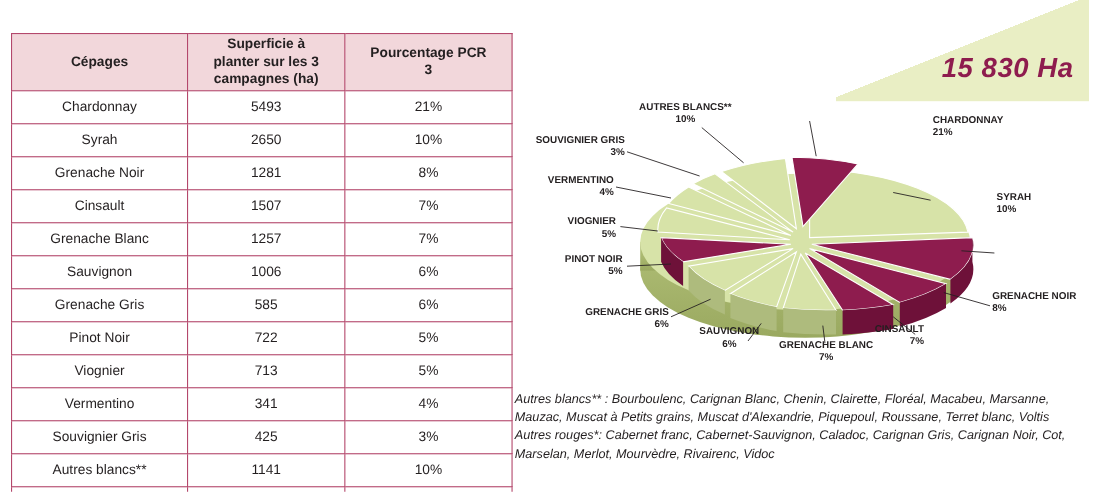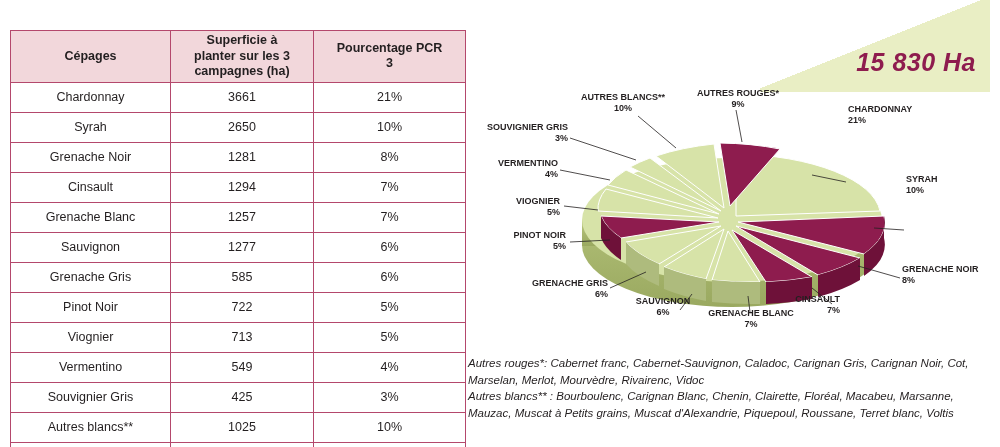--- a/index.html
+++ b/index.html
@@ -120,76 +120,76 @@
     <thead>
       <tr>
         <th>Cépages</th>
         <th>Superficie à planter sur les 3 campagnes (ha)</th>
         <th>Pourcentage PCR 3</th>
       </tr>
     </thead>
     <tbody>
       <tr>
         <td>Chardonnay</td>
-        <td>3661</td>
+        <td>5493</td>
         <td>21%</td>
       </tr>
       <tr>
         <td>Syrah</td>
         <td>2650</td>
         <td>10%</td>
       </tr>
       <tr>
         <td>Grenache Noir</td>
         <td>1281</td>
         <td>8%</td>
       </tr>
       <tr>
         <td>Cinsault</td>
-        <td>1294</td>
+        <td>1507</td>
         <td>7%</td>
       </tr>
       <tr>
         <td>Grenache Blanc</td>
         <td>1257</td>
         <td>7%</td>
       </tr>
       <tr>
         <td>Sauvignon</td>
-        <td>1277</td>
+        <td>1006</td>
         <td>6%</td>
       </tr>
       <tr>
         <td>Grenache Gris</td>
         <td>585</td>
         <td>6%</td>
       </tr>
       <tr>
         <td>Pinot Noir</td>
         <td>722</td>
         <td>5%</td>
       </tr>
       <tr>
         <td>Viognier</td>
         <td>713</td>
         <td>5%</td>
       </tr>
       <tr>
         <td>Vermentino</td>
-        <td>549</td>
+        <td>341</td>
         <td>4%</td>
       </tr>
       <tr>
         <td>Souvignier Gris</td>
         <td>425</td>
         <td>3%</td>
       </tr>
       <tr>
         <td>Autres blancs**</td>
-        <td>1025</td>
+        <td>1141</td>
         <td>10%</td>
       </tr>
       <tr>
         <td>Autres rouges*</td>
         <td>1349</td>
         <td>9%</td>
       </tr>
 
     </tbody>
   </table>
@@ -316,23 +316,19 @@
       <div class="pct">4%</div>
     </div>
     <div class="pie-label lbl-left" style="left:0px; top:52px; width:108px;">
       <div>SOUVIGNIER GRIS</div>
       <div class="pct">3%</div>
     </div>
     <div class="pie-label lbl-center" style="left:108px; top:22px; width:110px;">
       <div>AUTRES BLANCS**</div>
       <div class="pct">10%</div>
     </div>
-    <div class="pie-label lbl-center" style="left:222px; top:18px; width:112px;">
-      <div>AUTRES ROUGES*</div>
-      <div class="pct">9%</div>
-    </div>
   </div>
 
   <div id="footnotes">
+    <p>Autres blancs** : Bourboulenc, Carignan Blanc, Chenin, Clairette, Floréal, Macabeu, Marsanne, Mauzac, Muscat à Petits grains, Muscat d'Alexandrie, Piquepoul, Roussane, Terret blanc, Voltis</p>
     <p>Autres rouges*: Cabernet franc, Cabernet-Sauvignon, Caladoc, Carignan Gris, Carignan Noir, Cot, Marselan, Merlot, Mourvèdre, Rivairenc, Vidoc</p>
-    <p>Autres blancs** : Bourboulenc, Carignan Blanc, Chenin, Clairette, Floréal, Macabeu, Marsanne, Mauzac, Muscat à Petits grains, Muscat d'Alexandrie, Piquepoul, Roussane, Terret blanc, Voltis</p>
   </div>
 </div>
 
 </body></html>

